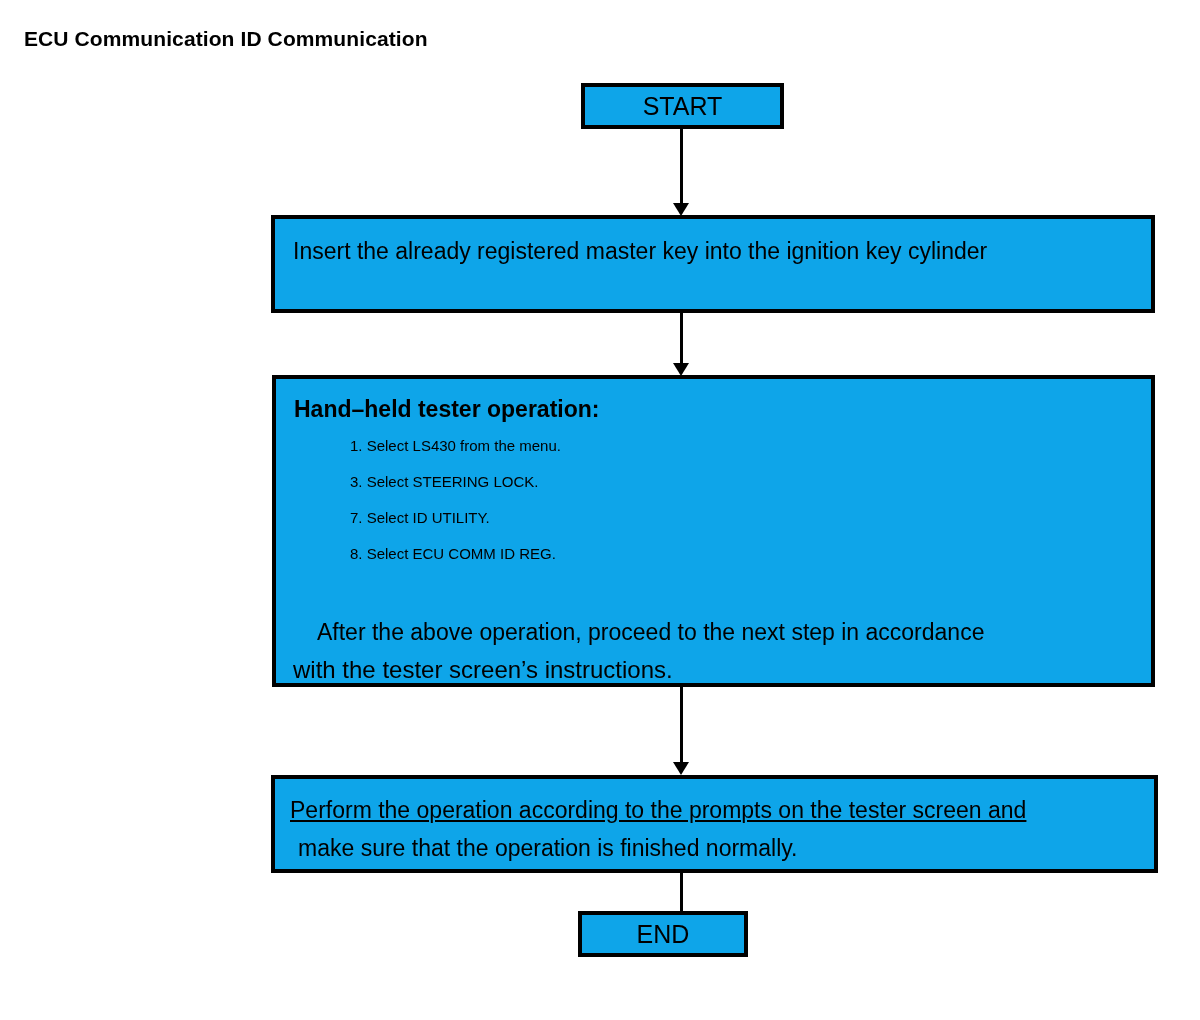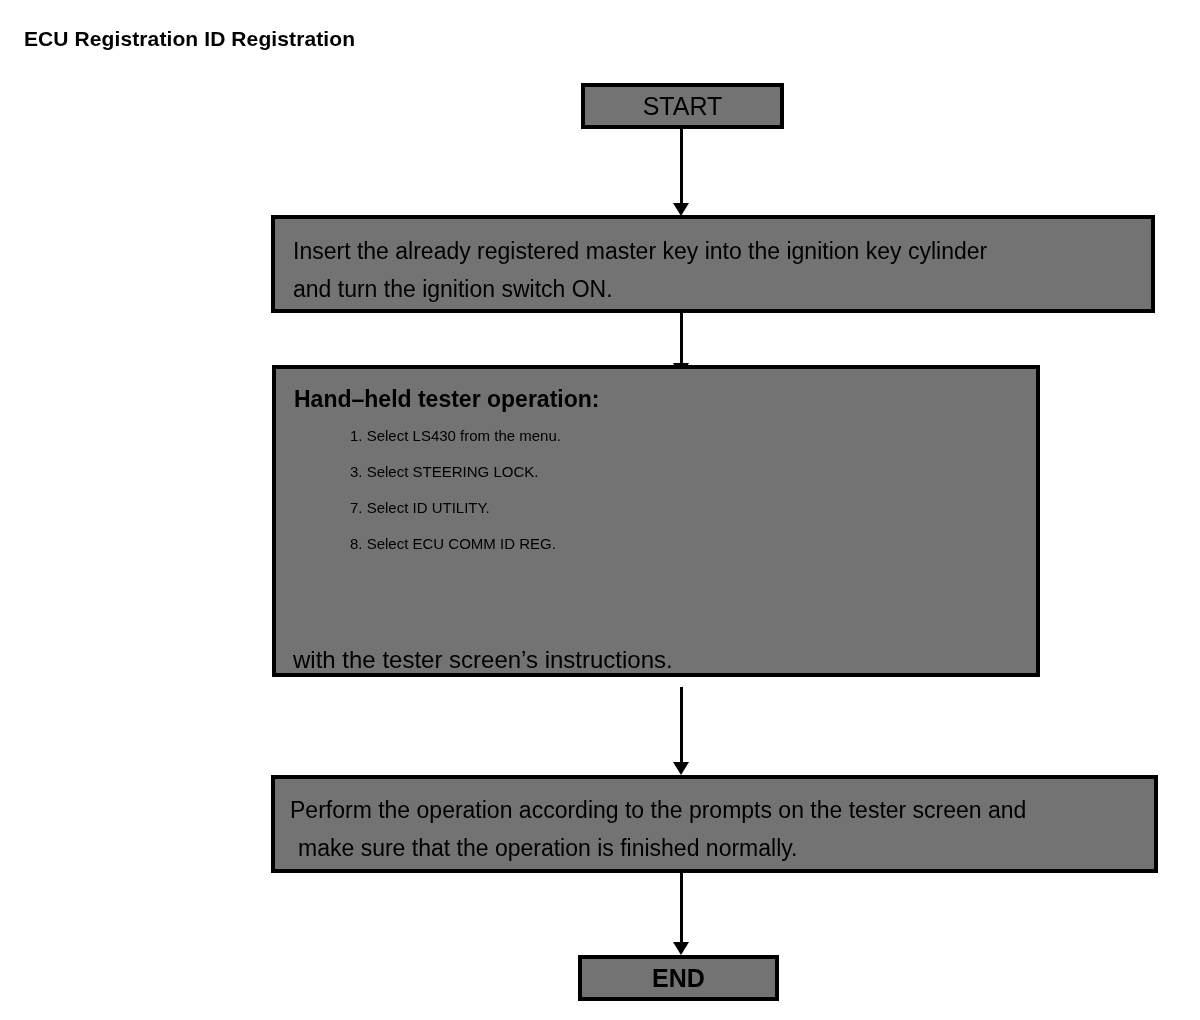--- a/index.html
+++ b/index.html
@@ -33,21 +33,21 @@
     font-weight: bold;
     letter-spacing: 0.1px;
     white-space: nowrap;
   }
 
   
   .node {
     position: absolute;
     box-sizing: border-box;
     border: 4px solid #000000;
-    background: #737373;
+    background: #0ea5e9;
   }
 
   
   .terminator {
     display: flex;
     align-items: center;
     justify-content: center;
     font-size: 25px;
     line-height: 1;
   }
@@ -59,23 +59,23 @@
   .process .ptext {
     position: absolute;
     font-size: 23px;
     line-height: 38px;
     white-space: nowrap;
   }
 
   
   #node-start   { left: 581px; top: 83px;  width: 203px; height: 46px; }
   #node-step1   { left: 271px; top: 215px; width: 884px; height: 98px; }
-  #node-step2   { left: 272px; top: 365px; width: 768px; height: 312px; }
+  #node-step2   { left: 272px; top: 375px; width: 883px; height: 312px; }
   #node-step3   { left: 271px; top: 775px; width: 887px; height: 98px; }
-  #node-end     { left: 578px; top: 955px; width: 201px; height: 46px; font-weight: bold; }
+  #node-end     { left: 578px; top: 911px; width: 170px; height: 46px; }
 
   
   #step1-l1 { left: 18px; top: 13px; }
   #step1-l2 { left: 18px; top: 51px; }
 
   
   .tester-heading {
     position: absolute;
     left: 18px;
     top: 11px;
@@ -108,21 +108,21 @@
   #step2-after2 {
     position: absolute;
     left: 17px;
     top: 272px;
     font-size: 24px;
     line-height: 38px;
     white-space: nowrap;
   }
 
   
-  #step3-l1 { left: 15px; top: 12px; }
+  #step3-l1 { left: 15px; top: 12px; text-decoration: underline; }
   #step3-l2 { left: 15px; top: 50px; margin-left: 8px; }
 
   
   .connector {
     position: absolute;
   }
   .connector .shaft {
     position: absolute;
     left: 0;
     top: 0;
@@ -154,52 +154,52 @@
 
   #conn-4 { left: 680px; top: 873px; }
   #conn-4 .shaft { height: 69px; }
   #conn-4 .head  { top: 69px; }
 </style>
 </head>
 <body>
 
 <div id="canvas">
 
-  <div class="page-title">ECU Registration ID Registration</div>
+  <div class="page-title">ECU Communication ID Communication</div>
 
   <div class="node terminator" id="node-start">
     <span>START</span>
   </div>
 
   <div class="connector" id="conn-1">
     <div class="shaft"></div>
     <div class="head"></div>
   </div>
 
   <div class="node process" id="node-step1">
     <div class="ptext" id="step1-l1">Insert the already registered master key into the ignition key cylinder</div>
-    <div class="ptext" id="step1-l2">and turn the ignition switch ON.</div>
   </div>
 
   <div class="connector" id="conn-2">
     <div class="shaft"></div>
     <div class="head"></div>
   </div>
 
   <div class="node process" id="node-step2">
 
     <div class="tester-heading">Hand–held tester operation:</div>
 
     <ol class="tester-list">
       <li>1. Select LS430 from the menu.</li>
       <li>3. Select STEERING LOCK.</li>
       <li>7. Select ID UTILITY.</li>
       <li>8. Select ECU COMM ID REG.</li>
     </ol>
 
+    <div id="step2-after1">After the above operation, proceed to the next step in accordance</div>
     <div id="step2-after2">with the tester screen’s instructions.</div>
   </div>
 
   <div class="connector" id="conn-3">
     <div class="shaft"></div>
     <div class="head"></div>
   </div>
 
   <div class="node process" id="node-step3">
     <div class="ptext" id="step3-l1">Perform the operation according to the prompts on the tester screen and</div>

